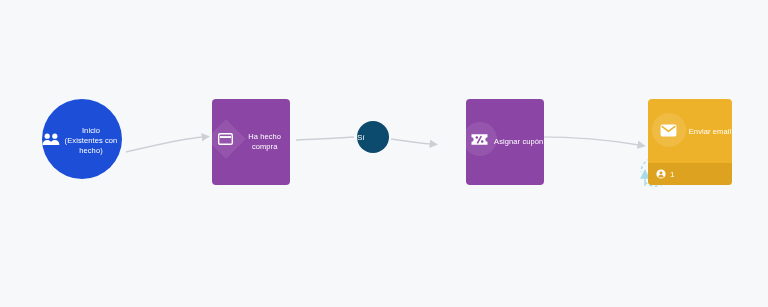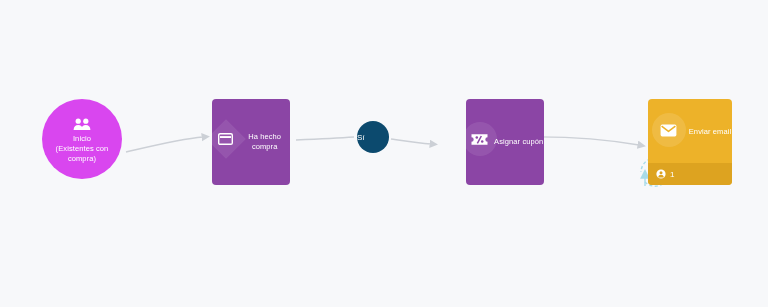--- a/index.html
+++ b/index.html
@@ -29,23 +29,23 @@
   }
 
   
   .node-start {
     position: absolute;
     left: 42px;
     top: 99px;
     width: 80px;
     height: 80px;
     border-radius: 50%;
-    background: #d946ef;
-    display: flex;
-    flex-direction: column;
+    background: #1d4ed8;
+    display: flex;
+    flex-direction: row;
     align-items: center;
     justify-content: center;
     box-sizing: border-box;
     padding-top: 4px;
   }
   .node-start .icon-wrap {
     margin-bottom: 3px;
     line-height: 0;
   }
   .node-start .label {
@@ -215,21 +215,21 @@
       <svg width="18" height="13" viewBox="0 0 18 13">
         <circle class="icon-white" cx="5.2" cy="3.2" r="2.6"></circle>
         <circle class="icon-white" cx="12.8" cy="3.2" r="2.6"></circle>
         <path class="icon-white" d="M0.6,12 C0.6,8.6 2.6,7 5.2,7 C7.8,7 9.8,8.6 9.8,12 Z"></path>
         <path class="icon-white" d="M8.2,12 C8.2,8.6 10.2,7 12.8,7 C15.4,7 17.4,8.6 17.4,12 Z"></path>
       </svg>
     </span>
     <div class="label">
       <div>Inicio</div>
       <div>(Existentes con</div>
-      <div>compra)</div>
+      <div>hecho)</div>
     </div>
   </div>
 
   <div class="node-purple" id="node-purchase">
     <div class="icon-slot">
       <span class="diamond-bg"></span>
       <svg width="15" height="12" viewBox="0 0 15 12" style="position:relative;">
         <rect x="0.7" y="0.7" width="13.6" height="10.6" rx="1.4" fill="none" stroke="#ffffff" stroke-width="1.4"></rect>
         <rect x="2" y="3.1" width="11" height="1.9" fill="#ffffff"></rect>
       </svg>

